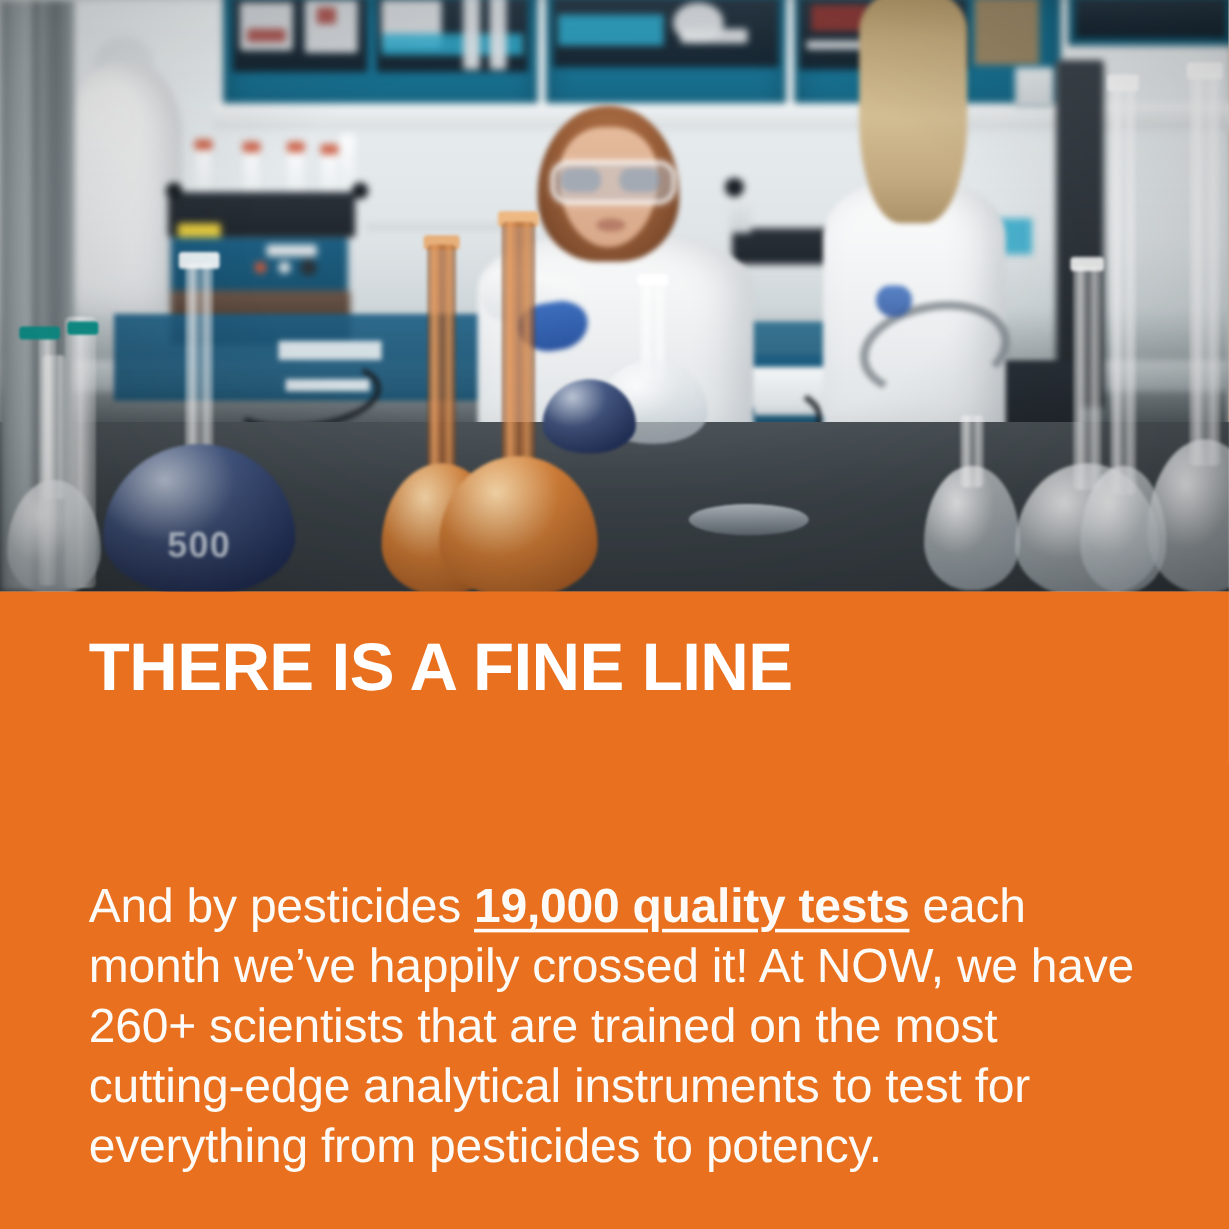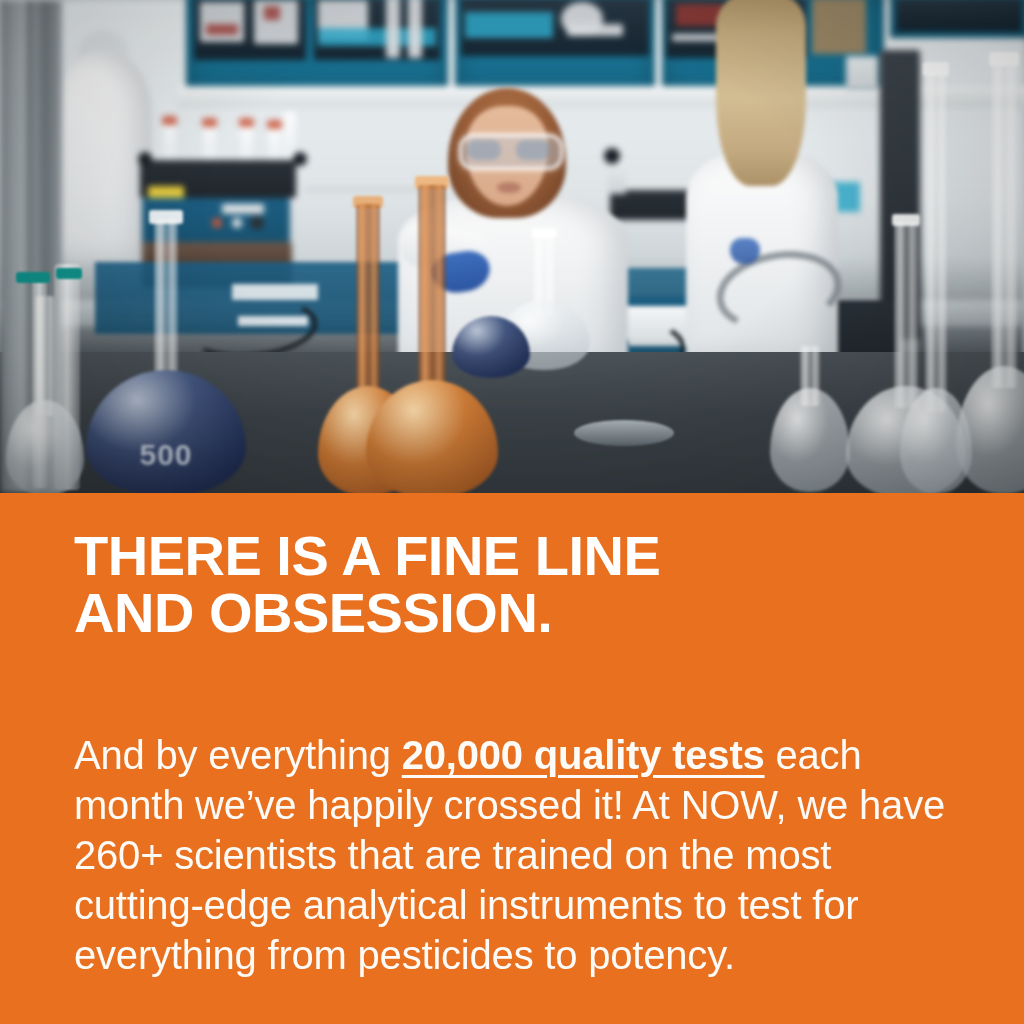--- a/index.html
+++ b/index.html
@@ -604,20 +604,19 @@
 
     <div class="fg-soft" style="position:absolute; left:574px; top:420px; width:100px; height:26px; border-radius:50%; background:linear-gradient(to bottom, rgba(205,214,220,.8), rgba(120,132,140,.6));"></div>
 
     <div class="vignette"></div>
   </div>
 
   <div class="panel">
 
     <h1 class="headline">
       <span class="hl-line">THERE IS A FINE LINE</span>
-      <span class="hl-line">AND OBSESSION.</span>
     </h1>
 
-    <p class="body-copy"><span>And by everything </span><span class="emph">20,000 quality tests</span><span> each month we’ve happily crossed it! At NOW, we have 260+ scientists that are trained on the most cutting-edge analytical instruments to test for everything from pesticides to potency.</span></p>
+    <p class="body-copy"><span>And by pesticides </span><span class="emph">19,000 quality tests</span><span> each month we’ve happily crossed it! At NOW, we have 260+ scientists that are trained on the most cutting-edge analytical instruments to test for everything from pesticides to potency.</span></p>
 
   </div>
 
 </div>
 
 </body></html>

